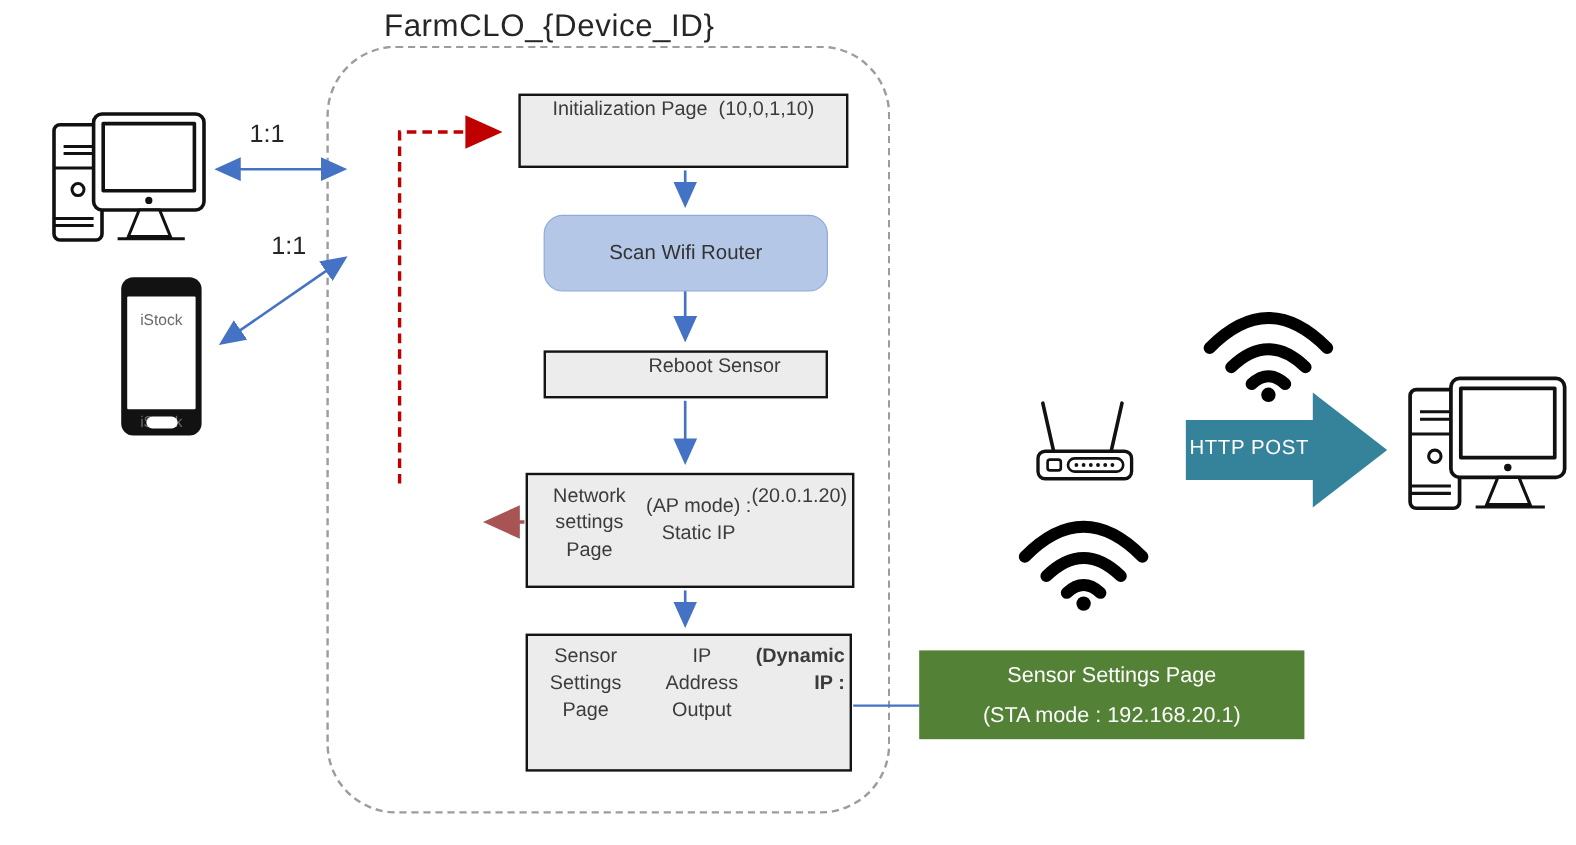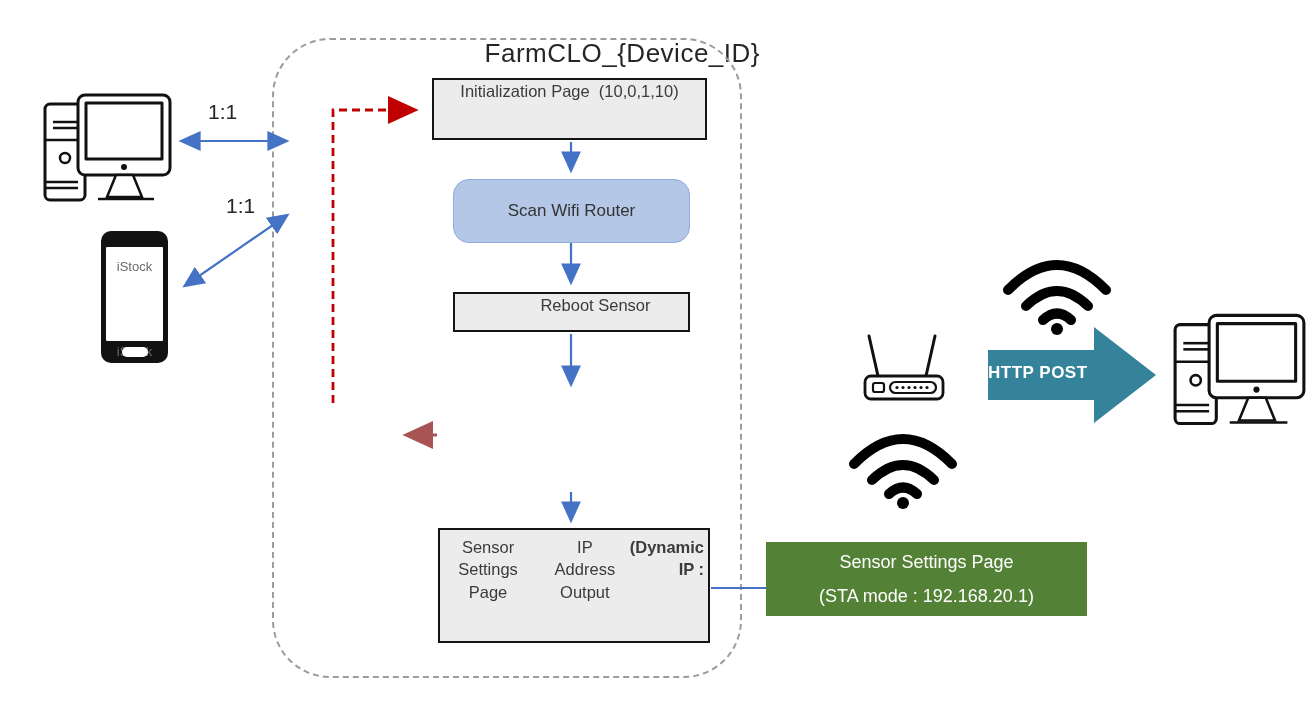--- a/index.html
+++ b/index.html
@@ -6,22 +6,22 @@
   html,body { background:#ffffff; }
   body { font-family:"Liberation Sans", sans-serif; color:#3b3b3b; }
   .canvas {
     position:relative; width:1313px; height:704px; background:#ffffff;
     overflow:hidden;
   }
   .abs { position:absolute; }
 
   
   .title {
-    left:320px; top:6px; width:440px; text-align:right;
-    font-size:26px; font-weight:500; color:#262626; letter-spacing:0.5px;margin-top:32px;
+    left:320px; top:6px; width:440px; text-align:left;
+    font-size:26px; font-weight:500; color:#262626; letter-spacing:0.5px;
   }
 
   
   .device-container {
     left:272px; top:38px; width:470px; height:640px;
     border:2px dashed #9c9c9c; border-radius:58px;
   }
 
   
   .gbox {
@@ -82,22 +82,22 @@
   .phone .wm {
     position:absolute; width:100%; text-align:center;
     font-size:13px; font-weight:normal; color:#6a6a6a; z-index:1;margin-top:20px;
   }
   .wm-top { top:8px; }
   .wm-bot { bottom:4px; }
 
   
   .http-arrow { left:988px; top:325px; width:170px; height:100px; }
   .http-arrow .label {
-    position:absolute; left:0px; top:38px; width:106px; 
-    color:#ffffff; font-size:17px; font-weight:bold; letter-spacing:0.5px;
+    position:absolute; left:0px; top:38px; width:106px; text-align:center;
+    color:#ffffff; font-size:17px; font-weight:normal; letter-spacing:0.5px;
   }
 
   svg { display:block; }
   .overlay { left:0; top:0; pointer-events:none; }
 </style>
 </head>
 <body>
 
 <div class="canvas">
 
@@ -141,20 +141,25 @@
   </div>
 
   <div class="abs scan-box">
     <div>Scan Wifi Router</div>
   </div>
 
   <div class="abs gbox reboot-box">
     <div>Reboot Sensor</div>
   </div>
 
+  <div class="abs gbox network-box">
+    <div class="ln">Network settings Page</div>
+    <div class="ln gap">(AP mode) : Static IP</div>
+    <div class="ln">(20.0.1.20)</div>
+  </div>
 
   <div class="abs gbox sensor-box">
     <div class="ln">Sensor Settings Page</div>
     <div class="ln s2">IP Address Output</div>
     <div class="ln s3">(Dynamic IP :</div>
   </div>
 
 
   <div class="abs sta-box">
     <div>Sensor Settings Page</div>

